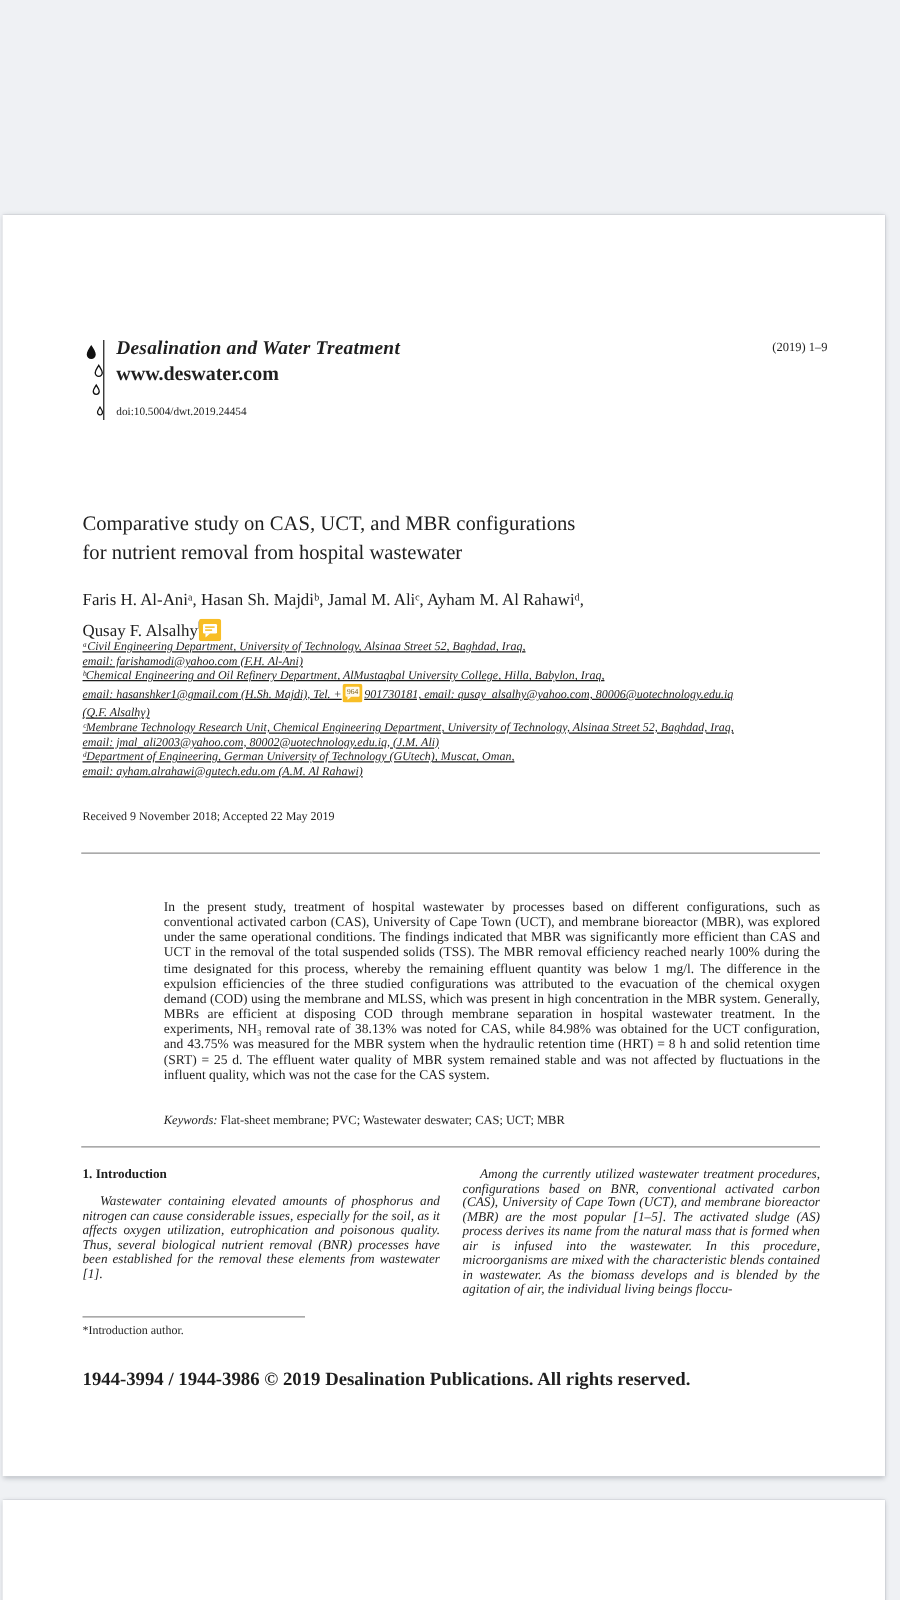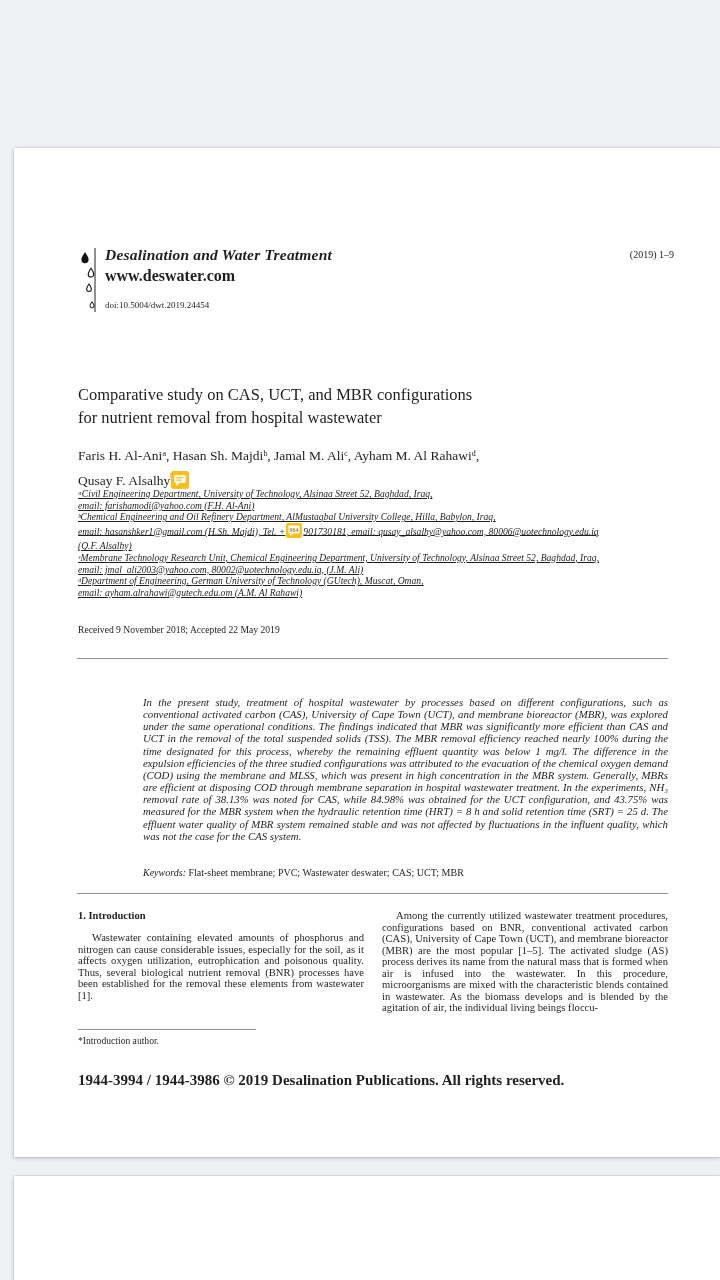--- a/index.html
+++ b/index.html
@@ -1,20 +1,20 @@
 <!DOCTYPE html>
 <html><head>
 <meta charset="utf-8">
 <style>
   * { margin:0; padding:0; box-sizing:border-box; }
   html,body { width:720px; height:1280px; overflow:hidden; }
   body { background:#eff1f4; font-family:"Liberation Serif","DejaVu Serif",serif; color:#1f1f1f; position:relative; }
 
-  .page { position:absolute; left:14px; width:706px; background:#ffffff;
-          box-shadow:0 1px 4px rgba(40,45,60,.28), 0 0 1px rgba(40,45,60,.25); }
+  .page { position:absolute; left:2px; width:706px; background:#ffffff;
+          box-shadow:0 1px 4px rgba(40,45,60,.28), 0 0 1px rgba(40,45,60,.25);margin-top:24px; }
   .page1 { top:148px; height:1009px; }
   .page2 { top:1176px; height:120px; }
 
   
   .logo { position:absolute; left:63px; top:99px; }
   .jname { position:absolute; left:91px; top:98px; font-size:15.5px; font-weight:bold; font-style:italic; letter-spacing:.2px; }
   .jsite { position:absolute; left:91px; top:119px; font-size:16px;font-weight:bold; }
   .jissue { position:absolute; right:46px; top:101px; font-size:10px; }
   .doi { position:absolute; left:91px; top:152px; font-size:9px; }
 
@@ -28,26 +28,26 @@
 
   .received { position:absolute; left:64px; top:476px; font-size:9.6px; }
 
   .rule { position:absolute; left:63px; width:591px; height:0; border-top:1px solid #8f8f8f; }
   .rule1 { top:510px; }
   .rule2 { top:745px; }
 
   .abs-head { position:absolute; left:63px; top:528px; width:591px; text-align:center;
               font-size:9.5px; font-weight:bold; letter-spacing:3.5px; }
   .abs-text { position:absolute; left:129px; top:548px; width:525px; font-size:10.8px;
-              line-height:12.15px; text-align:justify;font-style:italic; }
+              line-height:12.15px; text-align:justify; }
   .keywords { position:absolute; left:129px; top:719px; font-size:10px; }
   .keywords .kw-label { font-style:italic; }
 
   .sec-head { position:absolute; left:64px; top:762px; font-size:10.5px; font-weight:bold; }
-  .col { position:absolute; width:286px; font-size:10.6px; line-height:11.5px; text-align:justify; }
+  .col { position:absolute; width:286px; font-size:10.6px; line-height:11.5px; text-align:justify;font-style:italic; }
   .col p { text-indent:14px; }
   .col-left  { left:64px;  top:784px; }
   .col-right { left:368px; top:762px; }
 
   .corr-rule { position:absolute; left:64px; top:881px; width:178px; border-top:1px solid #8f8f8f; }
   .corr { position:absolute; left:64px; top:887px; font-size:9.6px; }
 
   .footer-line { position:absolute; left:64px; top:924px; font-size:15px;font-weight:bold; }
 </style>
 </head>

